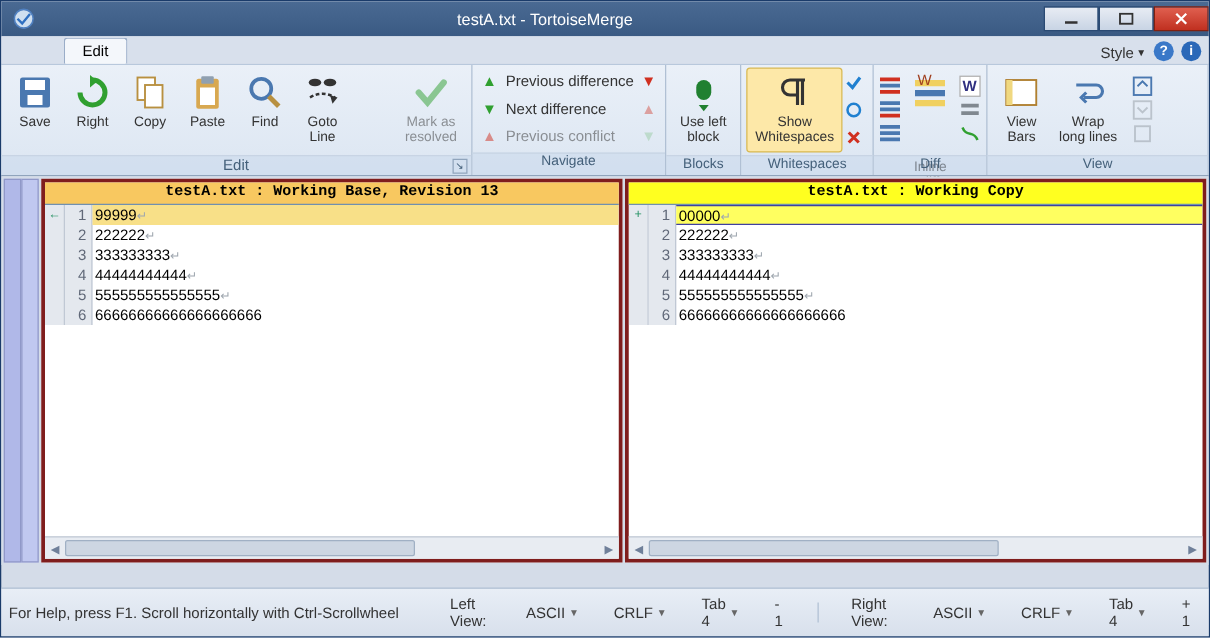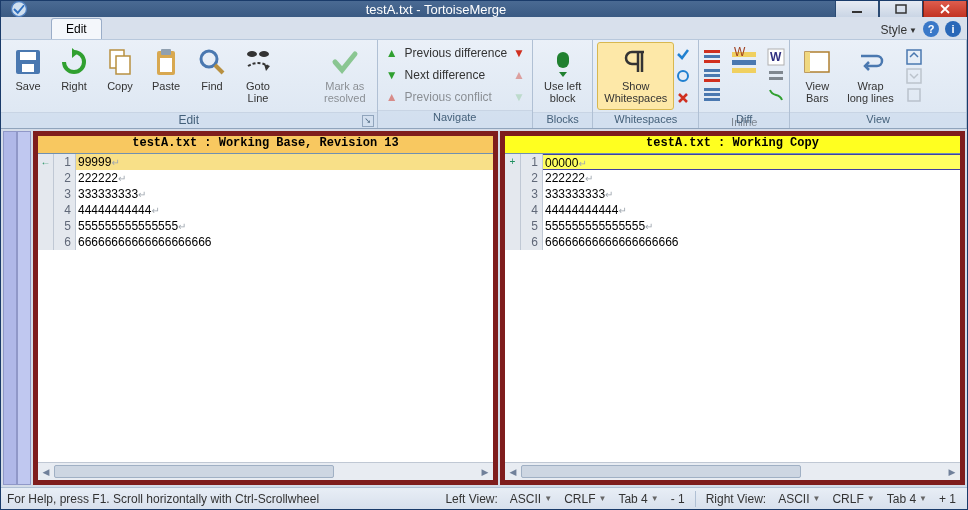--- a/index.html
+++ b/index.html
@@ -1,19 +1,19 @@
 <!DOCTYPE html>
 <html><head>
 <meta charset="utf-8">
 <style>
 * { margin: 0; padding: 0; box-sizing: border-box; font-family: "Segoe UI", Tahoma, sans-serif; font-size: 12px; }
 body { width: 968px; height: 510px; background: #d4dce8; overflow: hidden; display: flex; flex-direction: column; border: 1px solid #1a3b6a; }
 
 
-.titlebar { height: 16px; background: linear-gradient(#4a6a93,#3a5a83); display: flex; align-items: center; color: #fff; position: relative; }
+.titlebar { height: 28px; background: linear-gradient(#4a6a93,#3a5a83); display: flex; align-items: center; color: #fff; position: relative; }
 .app-icon { width: 36px; height: 28px; display: flex; align-items: center; justify-content: center; }
 .app-icon svg { width: 20px; height: 20px; }
 .title-text { flex: 1; text-align: center; font-size: 13px; color: #fff; }
 .win-controls { display: flex; }
 .win-btn { width: 44px; height: 20px; border: 1px solid #2a4a73; background: linear-gradient(#e8ecf4,#c8d4e4); display: flex; align-items: center; justify-content: center; margin-top: -1px; }
 .win-btn.close { background: linear-gradient(#e06050,#c03020); border-color: #802010; color: #fff; }
 .win-btn svg { width: 12px; height: 10px; }
 
 
 .tabstrip { height: 22px; background: #d8e0ec; display: flex; align-items: flex-end; padding-left: 50px; position: relative; }
@@ -42,41 +42,41 @@
 .split-row .arw { width: 14px; text-align: center; }
 .check-item { width: 18px; height: 22px; display: flex; align-items: center; justify-content: center; }
 .diff-icon-set { display: flex; flex-direction: column; gap: 1px; align-items: center; }
 .mini-ico { width: 18px; height: 18px; }
 
 
 .diff-area { flex: 1; display: flex; background: #d4dce8; padding: 2px; gap: 2px; position: relative; }
 .global-gutter { width: 28px; display: flex; }
 .global-gutter .bar { width: 14px; background: #b0b8e8; border: 1px solid #9098c8; }
 .global-gutter .bar.b2 { background: #c0c8f0; }
-.pane { flex: 1; border: 5px solid #7f1d1d; background: #fff; display: flex; flex-direction: column; min-width: 0; }
+.pane { flex: 1; border: 3px solid #7f1d1d; background: #fff; display: flex; flex-direction: column; min-width: 0; }
 .pane-header { height: 18px; font-family: "Courier New", monospace; font-size: 12px; text-align: center; font-weight: bold; border-bottom: 1px solid #7090b0; }
 .pane-header.left { background: #f8c860; }
 .pane-header.right { background: #ffff20; }
 .pane-body-wrap { flex: 1; display: flex; min-height: 0; }
 .pane-body { flex: 1; overflow: hidden; font-family: "Courier New", monospace; font-size: 13px; position: relative; }
 .line { display: flex; height: 16px; line-height: 16px; white-space: pre; }
 .line .lnum { width: 22px; text-align: right; color: #606878; padding-right: 4px; background: #e4e8ee; border-right: 1px solid #c0c8d4; }
 .line .lmark { width: 16px; background: #e4e8ee; border-right: 1px solid #c0c8d4; text-align: center; color: #209060; font-size: 10px; }
 .line .txt { flex: 1; padding-left: 2px; }
 .line.changed-left .txt { background: #f8e088; }
 .line.changed-right .txt { background: #ffff60; border-top: 1px solid #4040a0; border-bottom: 1px solid #4040a0; }
 .le-mark { color: #a0a8b0; font-size: 10px; }
 .hscroll { height: 18px; background: #e8ecf2; border-top: 1px solid #c0c8d4; position: relative; }
 .hscroll .thumb { position: absolute; top: 2px; bottom: 2px; left: 16px; width: 280px; background: #cdd6e2; border: 1px solid #a0b0c4; border-radius: 2px; }
 .hscroll .ar { position: absolute; top: 0; bottom: 0; width: 16px; display: flex; align-items: center; justify-content: center; color: #70809a; font-size: 9px; }
 .hscroll .ar.l { left: 0; }
 .hscroll .ar.r { right: 0; }
 
 
-.statusbar { height: 22px; background: linear-gradient(#e8eef6,#d8e0ec); border-top: 1px solid #b0c0d4; display: flex; align-items: center; font-size: 11px; color: #333; padding: 0 6px; gap: 2px; }
+.statusbar { height: 39px; background: linear-gradient(#e8eef6,#d8e0ec); border-top: 1px solid #b0c0d4; display: flex; align-items: center; font-size: 11px; color: #333; padding: 0 6px; gap: 18px; margin-top: 18px; }
 .statusbar .help-text { flex: 0 0 auto; }
 .statusbar .spacer { flex: 1; }
 .st-seg { padding: 0 5px; display: flex; align-items: center; gap: 3px; }
 .st-seg .dd { font-size: 8px; color: #666; }
 .st-sep { width: 1px; height: 16px; background: #b0c0d4; margin: 0 3px; }
 </style>
 </head>
 <body>
 
 <div class="titlebar">

